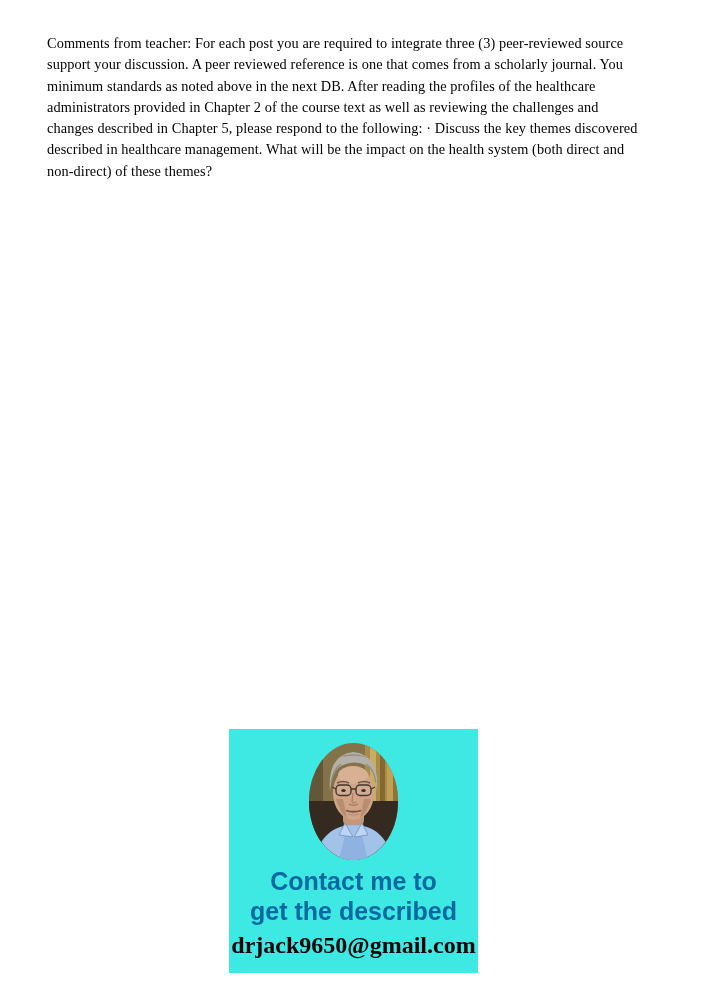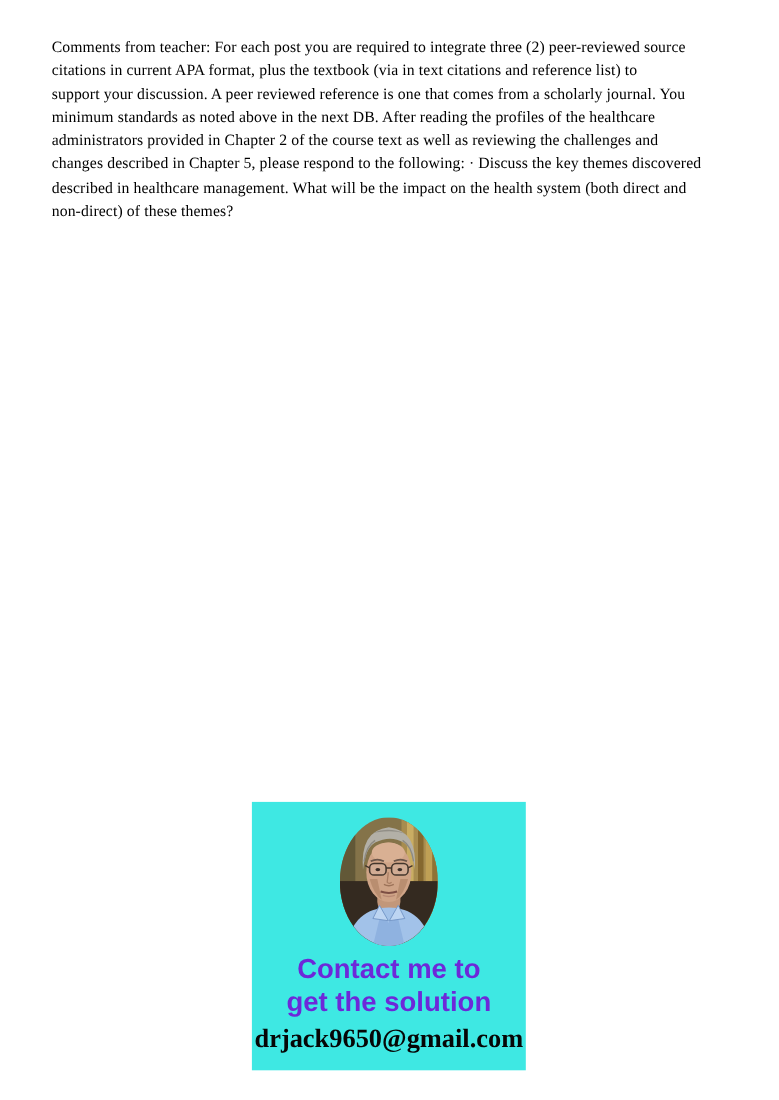--- a/index.html
+++ b/index.html
@@ -60,22 +60,21 @@
     line-height: 30px;
     color: #060606;
   }
 </style>
 </head>
 <body>
 
 <div>
 
   <div class="teacher-comments">
-    <div class="line">Comments from teacher: For each post you are required to integrate three (2) peer-reviewed source</div>
-    <div class="line">citations in current APA format, plus the textbook (via in text citations and reference list) to</div>
+    <div class="line">Comments from teacher: For each post you are required to integrate three (3) peer-reviewed source</div>
     <div class="line">support your discussion. A peer reviewed reference is one that comes from a scholarly journal. You</div>
     <div class="line">minimum standards as noted above in the next DB. After reading the profiles of the healthcare</div>
     <div class="line">administrators provided in Chapter 2 of the course text as well as reviewing the challenges and</div>
     <div class="line">changes described in Chapter 5, please respond to the following: · Discuss the key themes discovered</div>
     <div class="line">described in healthcare management. What will be the impact on the health system (both direct and</div>
     <div class="line">non-direct) of these themes?</div>
   </div>
 
   <div class="contact-banner" style="background: rgb(62, 232, 227);">
 
@@ -125,22 +124,22 @@
         <ellipse cx="54.5" cy="47.5" rx="2.2" ry="1.5" fill="#3a2e28"></ellipse>
 
         <path d="M44,50 L43,59 Q44.5,61 47,59" stroke="#a97e63" stroke-width="1.2" fill="none"></path>
         <path d="M40,61 Q44.5,63.5 49,61" stroke="#9c7258" stroke-width="1.2" fill="none"></path>
 
         <path d="M37,67.5 Q44.5,70 52,67.5" stroke="#7d4f44" stroke-width="1.8" fill="none"></path>
         <path d="M39,71 Q44.5,73 50,71" stroke="#b98a74" stroke-width="1.2" fill="none"></path>
       </svg>
     </div>
 
-    <div class="banner-heading" style="color: #6d28d9;">
+    <div class="banner-heading" style="color: #0369a1;">
       <div>Contact me to</div>
-      <div>get the solution</div>
+      <div>get the described</div>
     </div>
 
     <div class="contact-email">drjack9650@gmail.com</div>
 
   </div>
 
 </div>
 
 </body></html>

